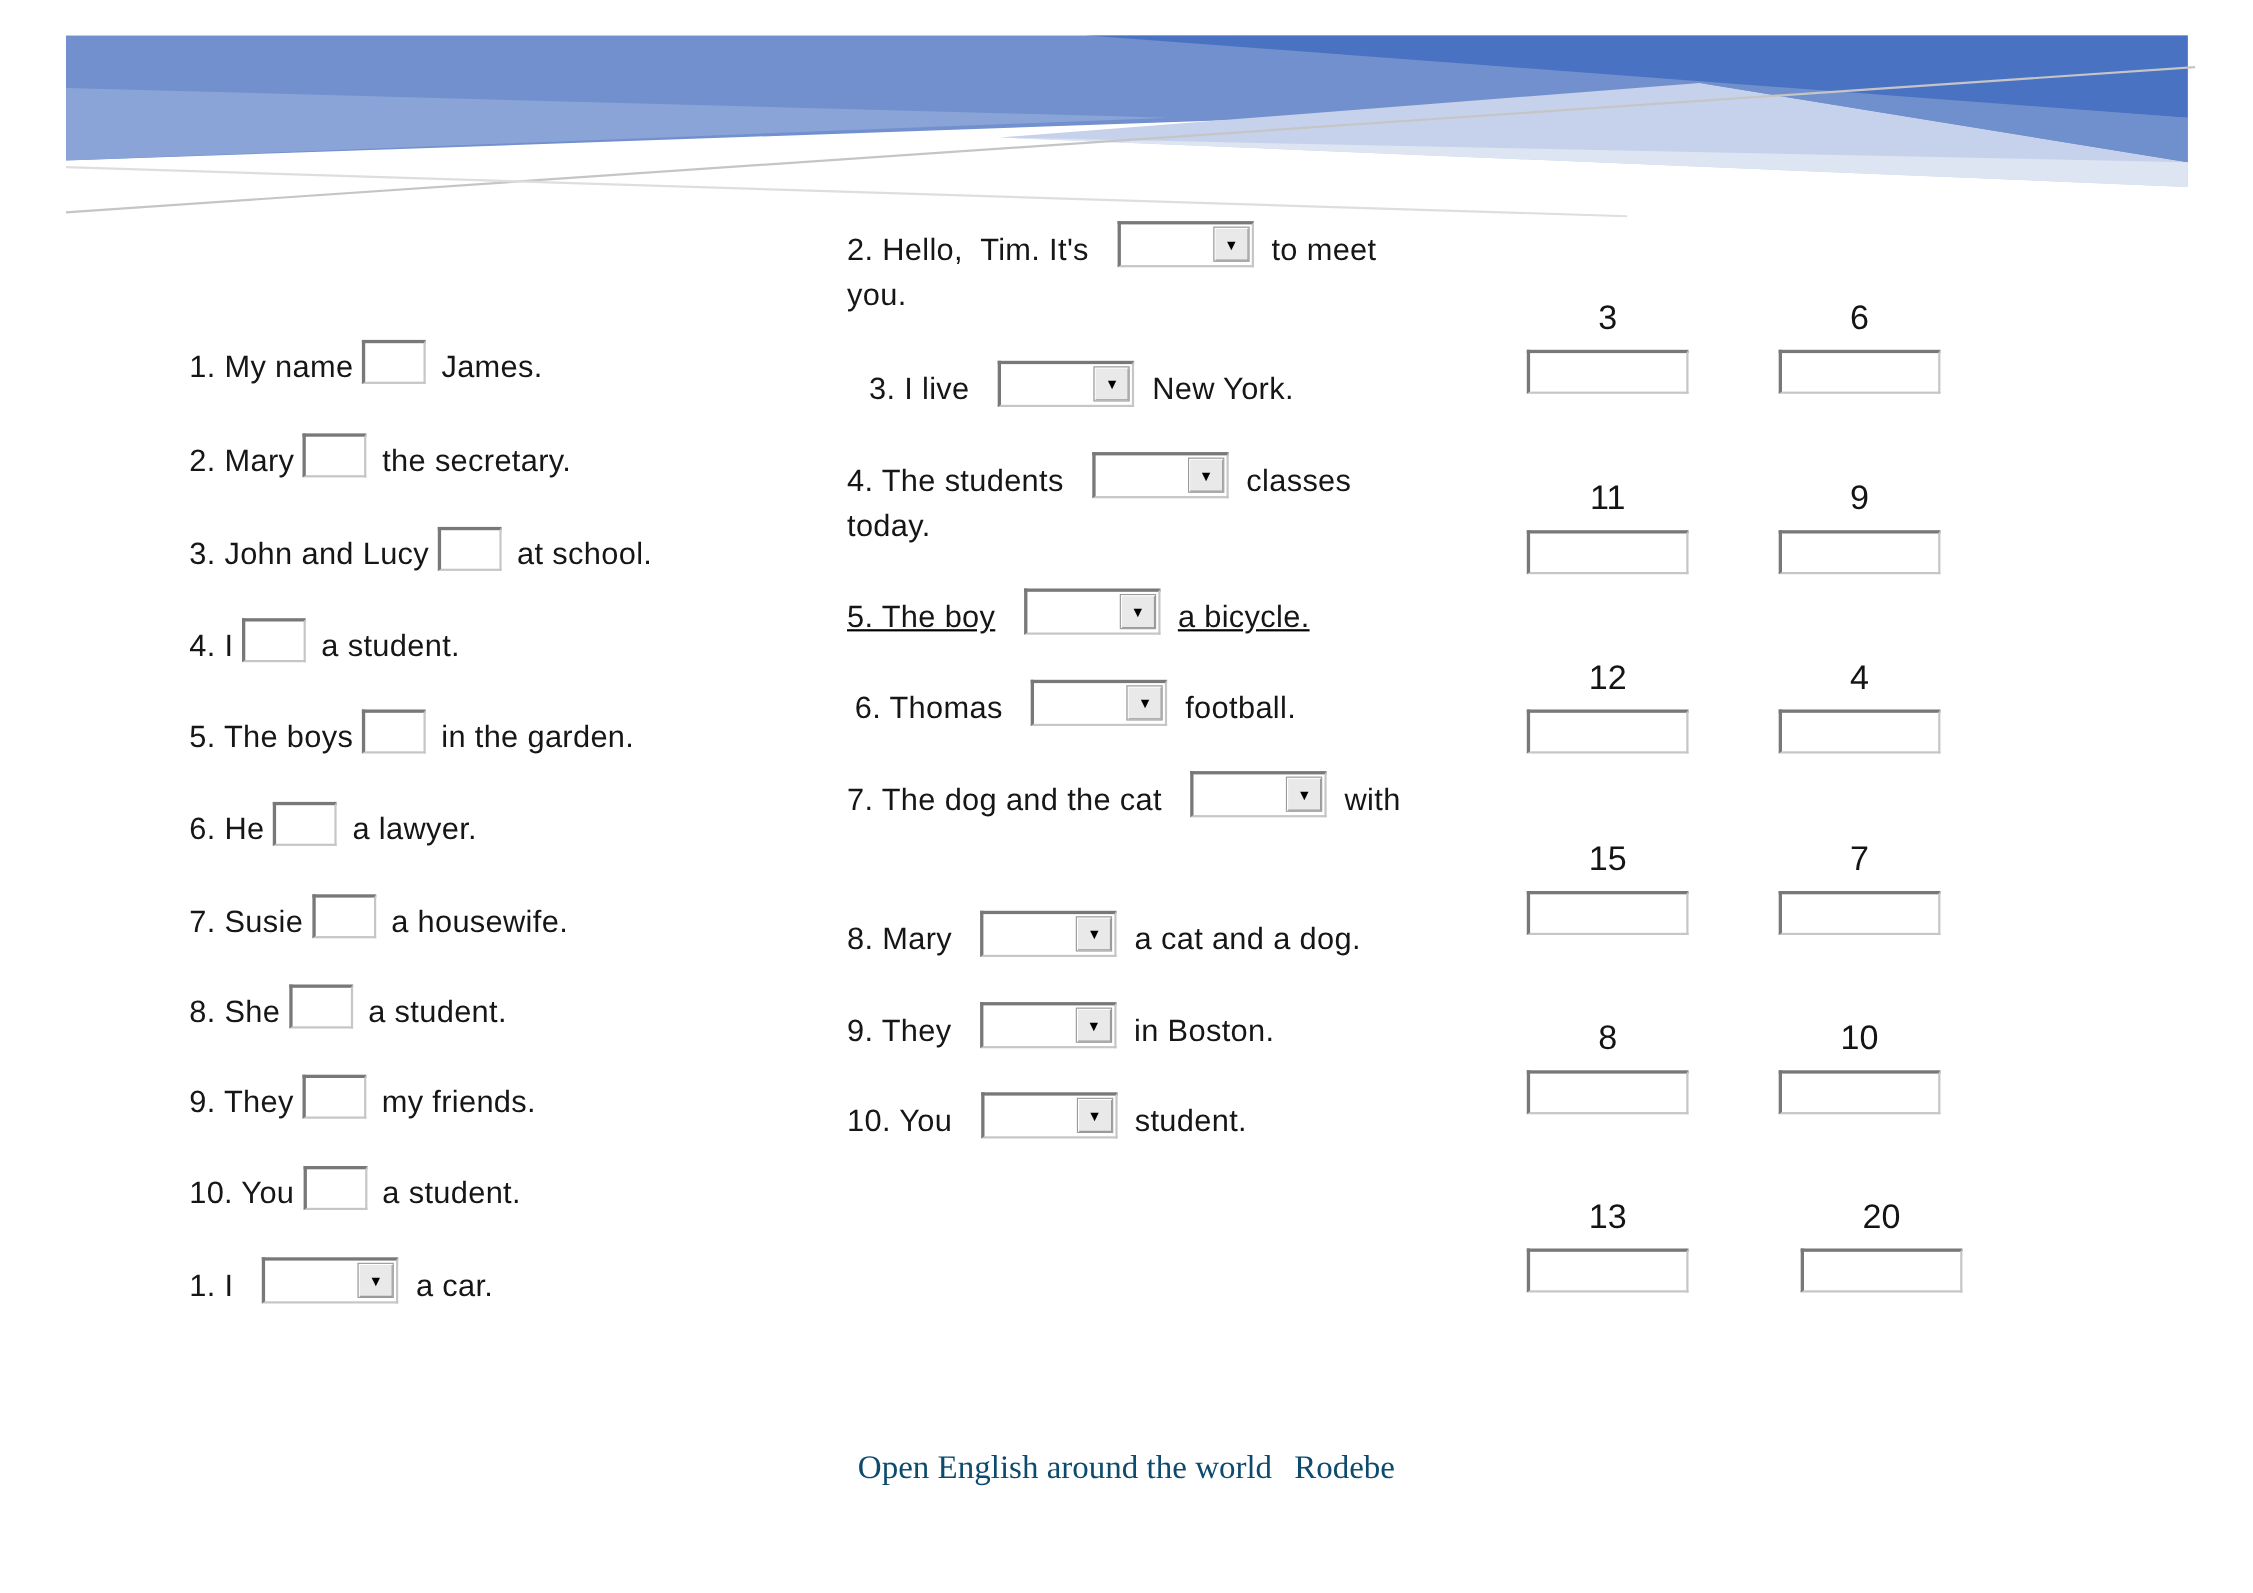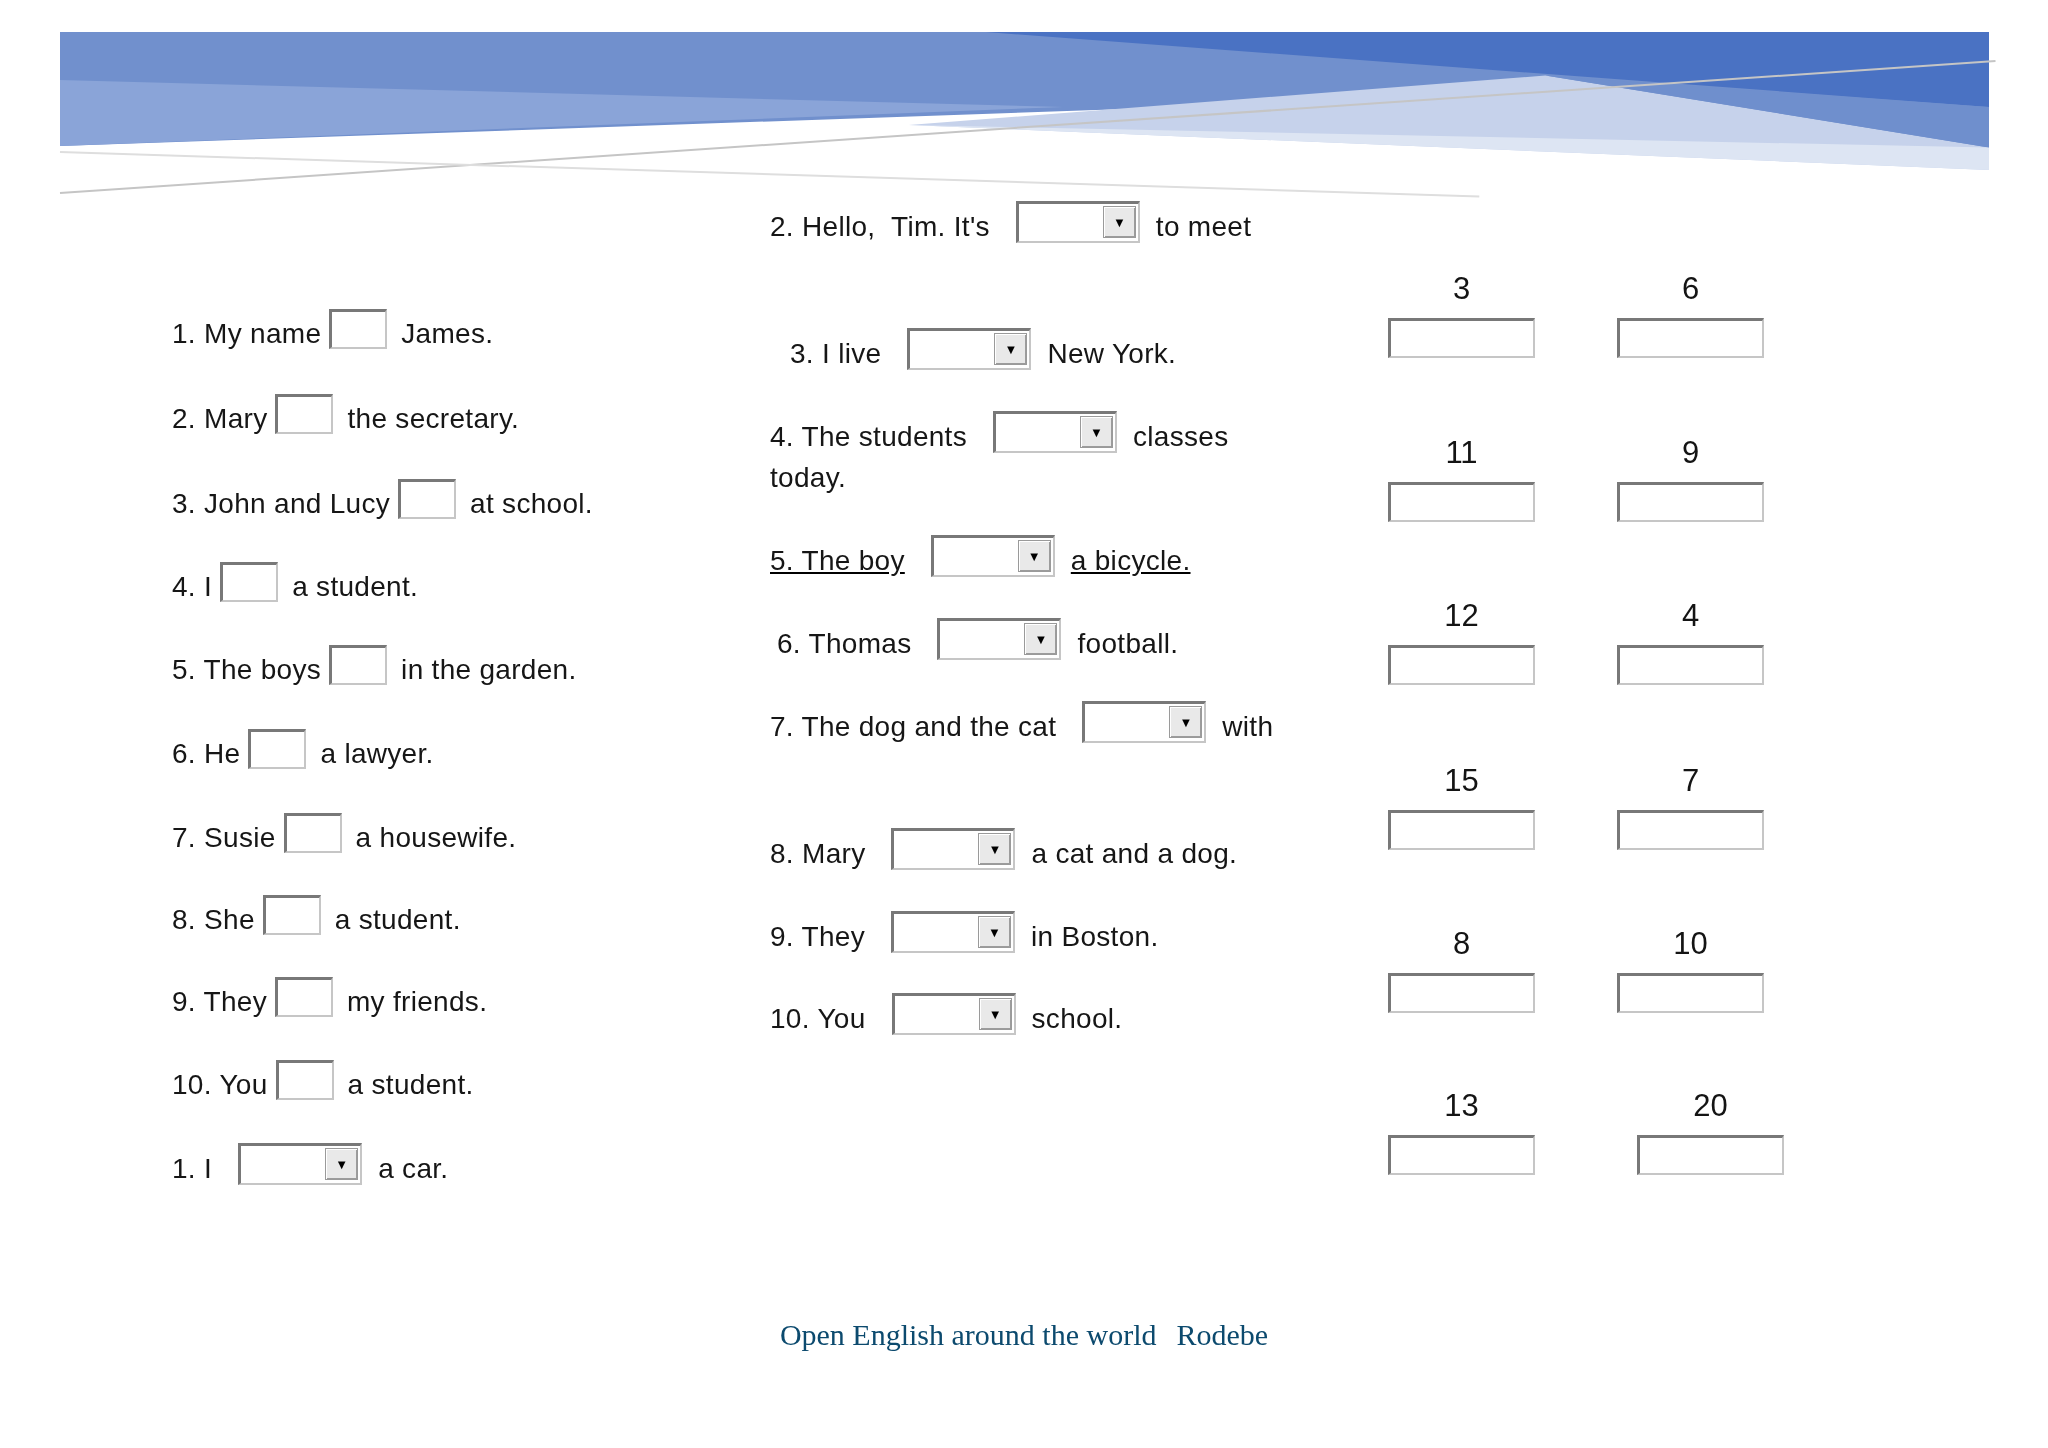--- a/index.html
+++ b/index.html
@@ -144,20 +144,21 @@
 <div class="mrow" style="left:770px; top:201px;">
   <div class="l1">
     <span class="t">2. Hello,  Tim. It's</span>
     <div class="dd">
       <div class="dd-btn">
         <span class="caret">▼</span>
       </div>
     </div>
     <span class="t">to meet</span>
   </div>
+  <div class="t l2">you.</div>
 </div>
 <div class="mrow" style="left:770px; top:328px;margin-left:20px;">
   <div class="l1">
     <span class="t">3. I live</span>
     <div class="dd">
       <div class="dd-btn">
         <span class="caret">▼</span>
       </div>
     </div>
     <span class="t">New York.</span>
@@ -231,21 +232,21 @@
   </div>
 </div>
 <div class="mrow" style="left:770px; top:993px;">
   <div class="l1">
     <span class="t">10. You</span>
     <div class="dd">
       <div class="dd-btn">
         <span class="caret">▼</span>
       </div>
     </div>
-    <span class="t">school.</span>
+    <span class="t">student.</span>
   </div>
 </div>
 
 <div class="acell" style="left:1388px; top:272px;">
   <div class="alabel">3</div>
   <input class="abox" style="">
 </div>
 <div class="acell" style="left:1617px; top:272px;">
   <div class="alabel">6</div>
   <input class="abox" style="">

